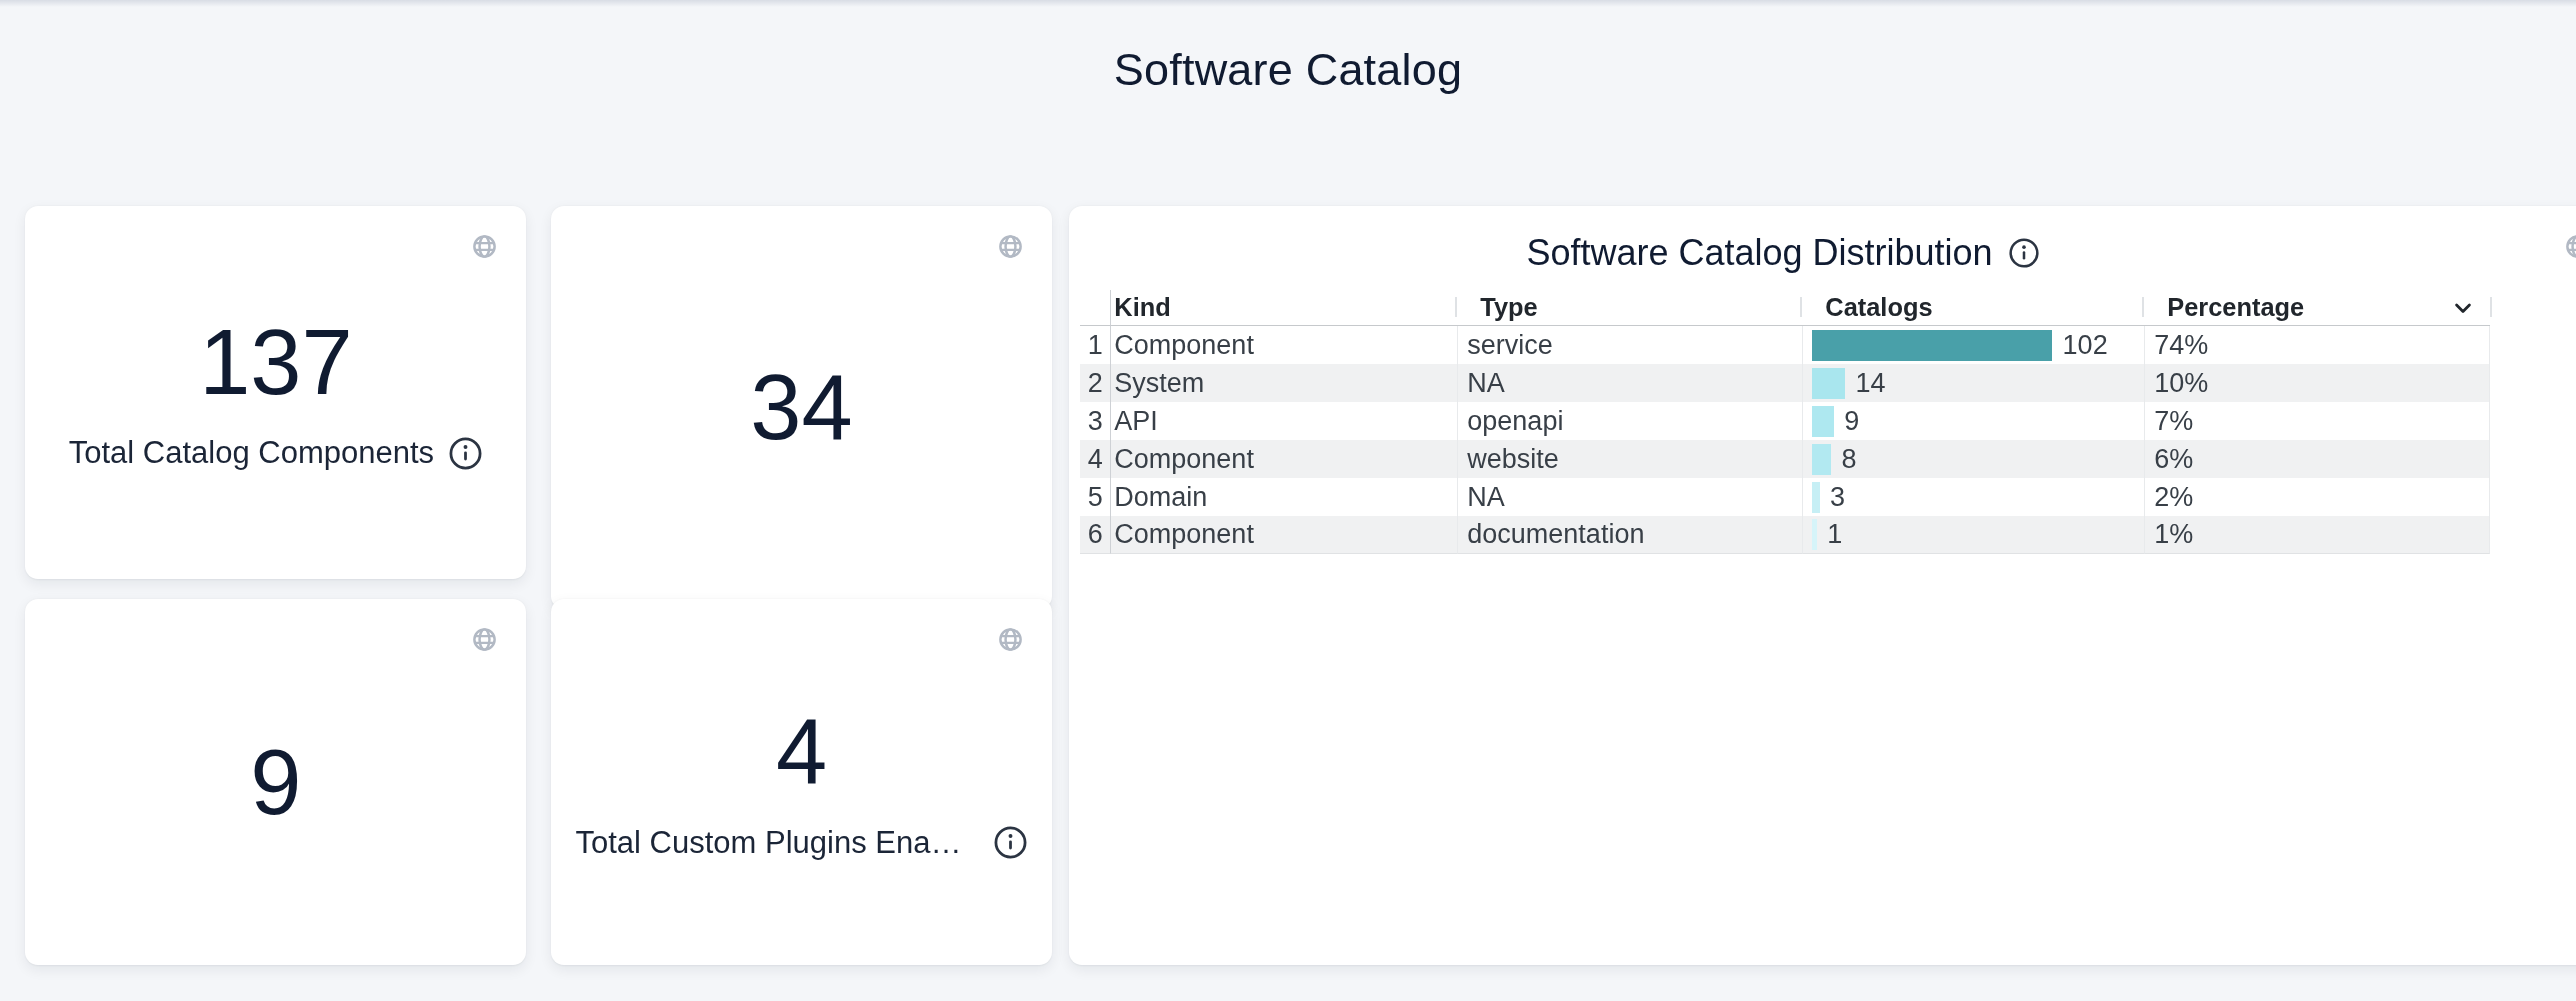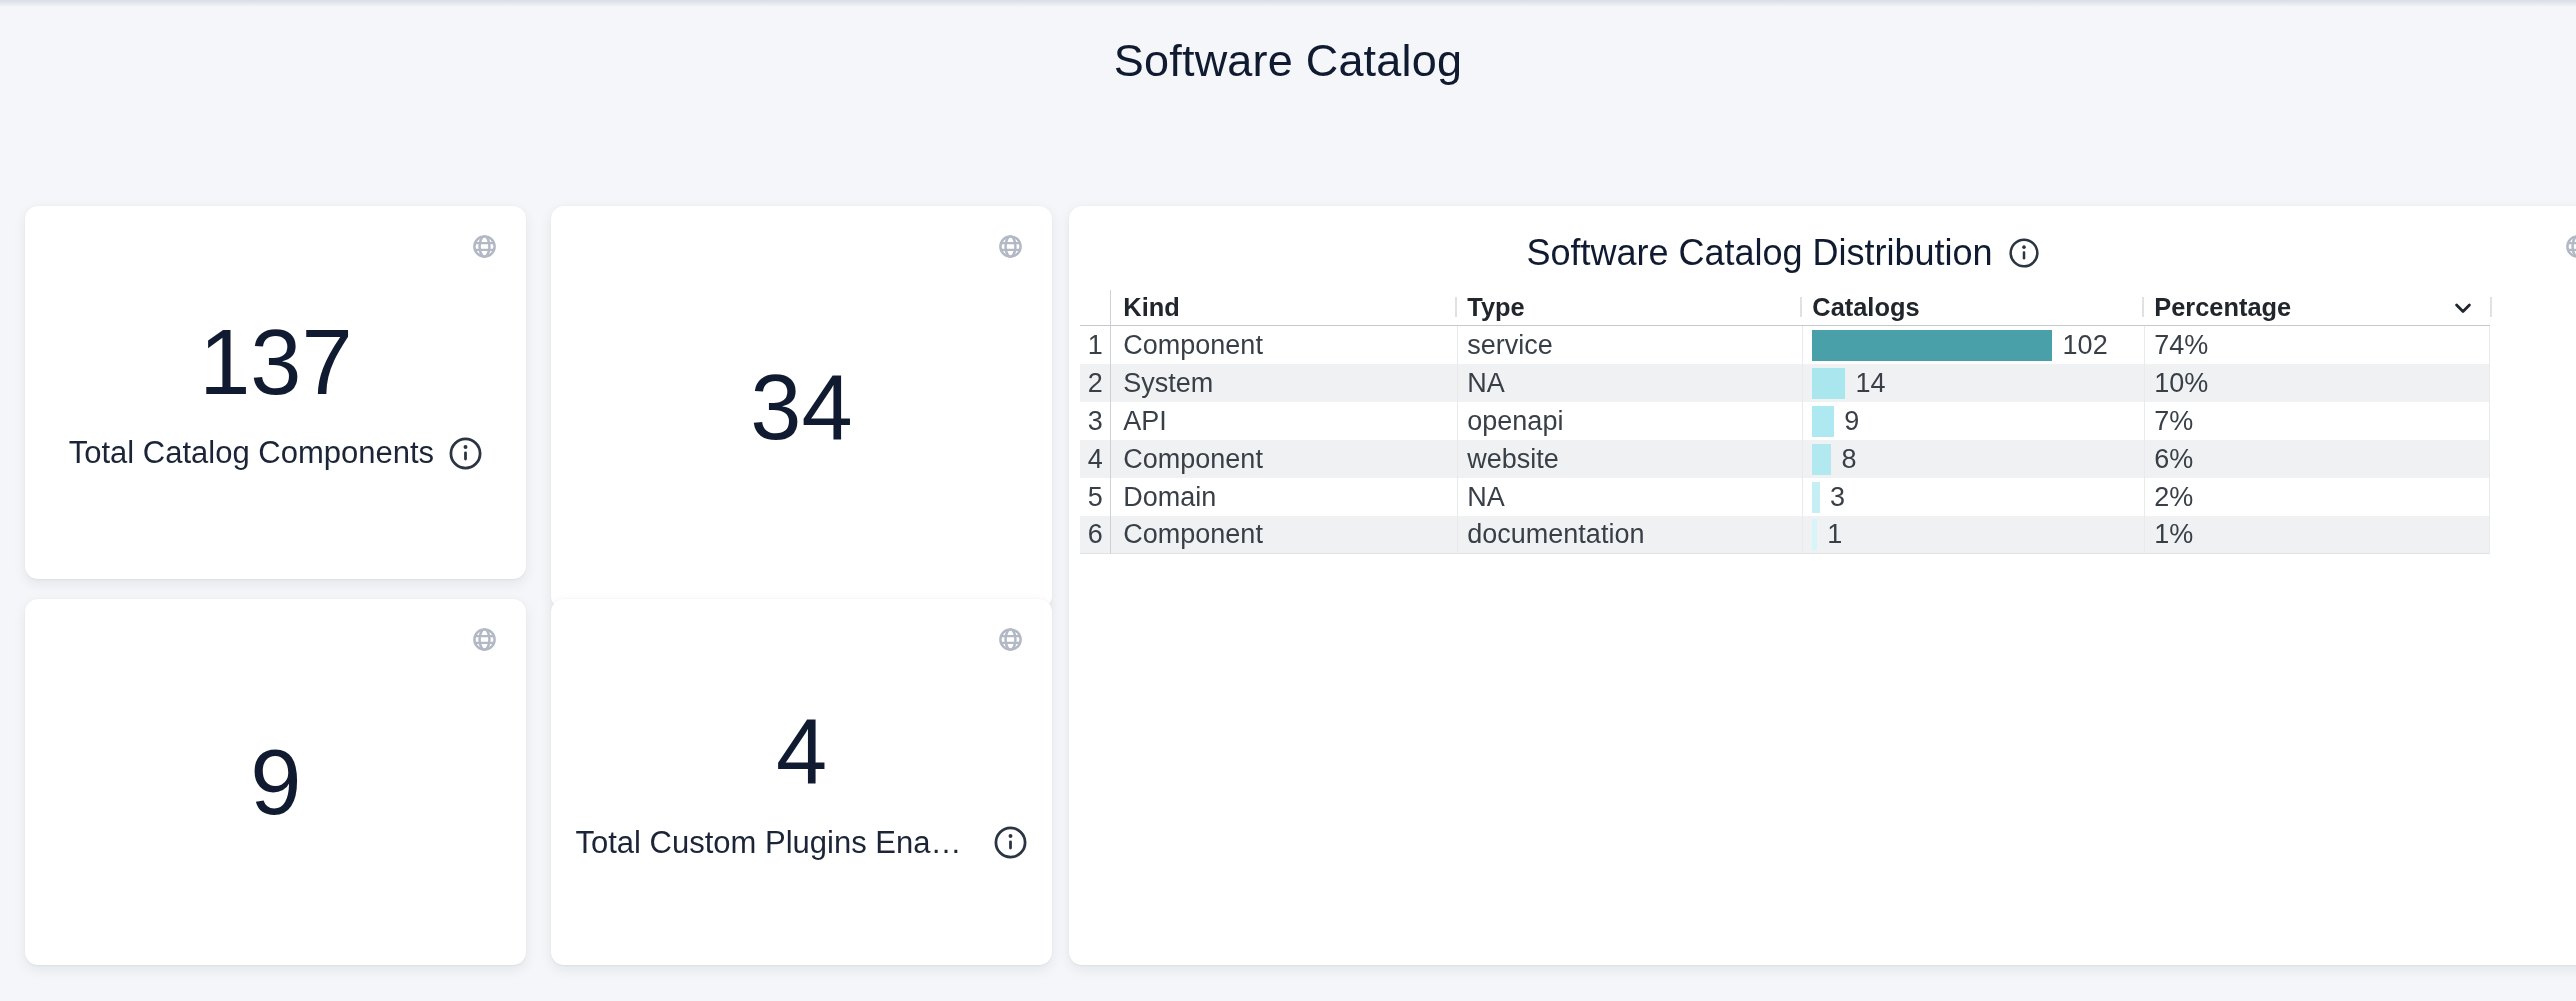--- a/index.html
+++ b/index.html
@@ -11,21 +11,21 @@
     overflow:hidden;
     color:#101b31;
   }
   .top-shade{
     position:absolute;top:0;left:0;right:0;height:6.6px;
     background:linear-gradient(180deg,rgba(182,189,204,.45),rgba(182,189,204,0));
     pointer-events:none;
   }
   .page-title{
     position:absolute;top:32px;left:0;right:0;
-    margin:3px;text-align:center;
+    margin:12px;text-align:center;
     font-size:45px;font-weight:500;color:#101b31;
     letter-spacing:0.2px;
   }
   .card{
     position:absolute;background:#ffffff;border-radius:13px;
     box-shadow:0 0.9px 1.9px rgba(16,24,40,.05),0 4.7px 13px rgba(16,24,40,.07);
   }
   
   .stat-card{display:flex;flex-direction:column;align-items:center;justify-content:center;}
   .card-1{left:25.4px;top:206px;width:501px;height:373px;}
@@ -72,24 +72,24 @@
     background:#ffffff;
   }
   .th{
     height:36px;font-size:25.4px;font-weight:700;color:#21262c;
     border-bottom:1.9px solid #c6c9cc;
   }
   .td{height:38px;font-size:27px;color:#383f47;}
   .td.striped{background:#f0f1f2;}
   .td.last{border-bottom:1.9px solid #e0e2e4;}
   .col-num{justify-content:center;padding:0;}
-  .col-kind{border-left:1.9px solid #ced1d5;padding-left:12px;}
+  .col-kind{border-left:1.9px solid #ced1d5;padding-left:3px;}
   .td.col-type,.td.col-cat,.td.col-pct{border-left:1.9px solid #e8eaec;}
   .td.col-pct{border-right:1.9px solid #e8eaec;}
-  .th.col-type,.th.col-cat,.th.col-pct{padding-left:10px;}
+  .th.col-type,.th.col-cat,.th.col-pct{padding-left:23px;}
   .td.col-type,.td.col-pct{padding-left:18px;}
   .td.col-cat{padding-left:18px;}
   .th.col-type::before,.th.col-cat::before,.th.col-pct::before{
     content:"";position:absolute;left:-1.9px;top:6.6px;bottom:8.5px;width:1.9px;background:#dfe2e5;
   }
   .th.col-pct::after{
     content:"";position:absolute;right:-1.9px;top:6.6px;bottom:8.5px;width:1.9px;background:#dfe2e5;
   }
   .td.col-type,.td.col-cat,.td.col-pct{margin-left:0;}
   .td.col-type,.td.col-cat,.td.col-pct{border-left-color:#e8eaec;padding-left:9px;}

